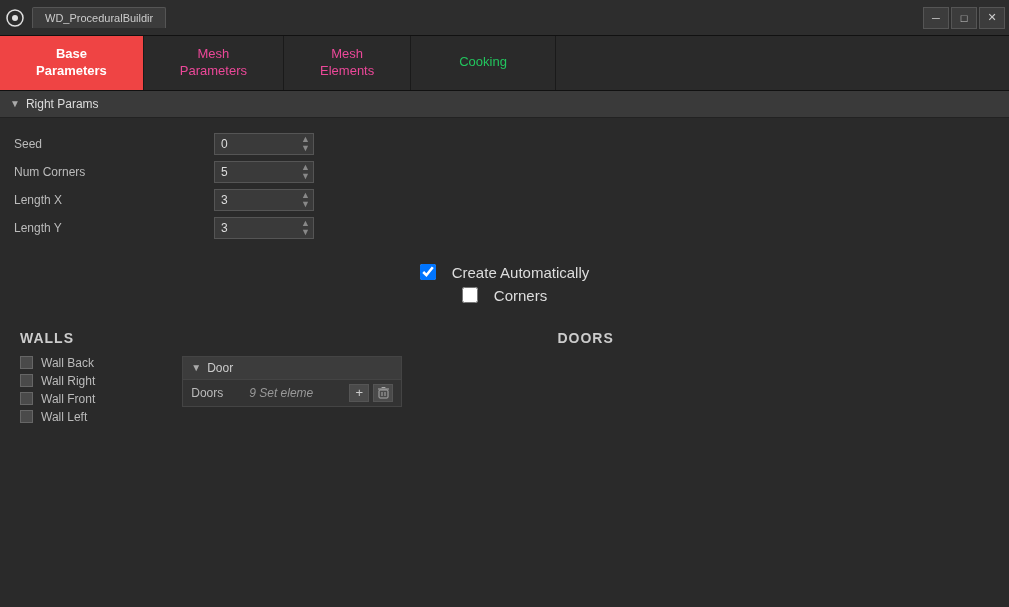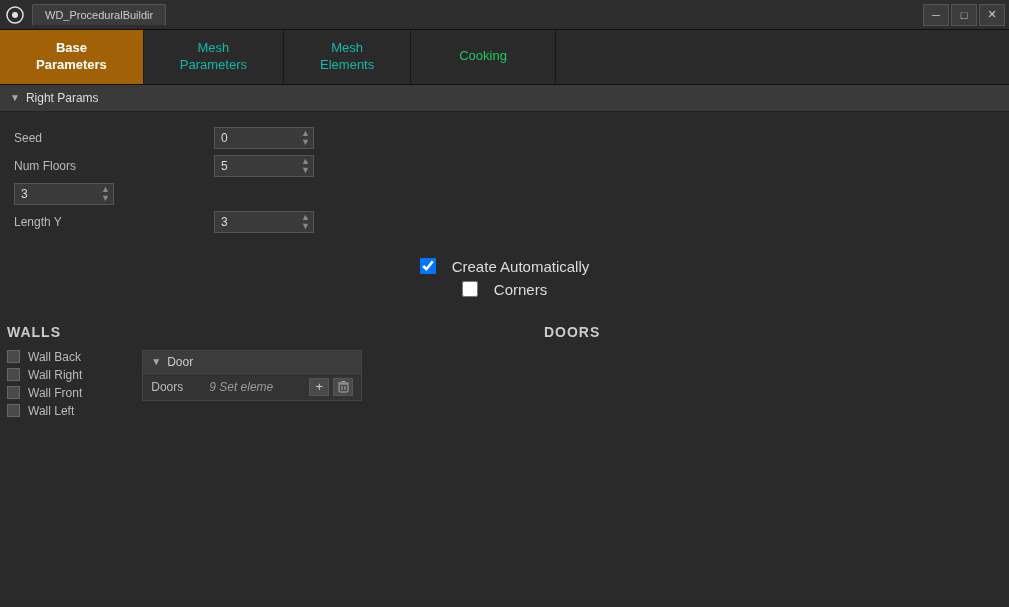--- a/index.html
+++ b/index.html
@@ -13,21 +13,21 @@
       overflow: hidden;
       display: flex;
       flex-direction: column;
     }
 
     
     .titlebar {
       display: flex;
       align-items: center;
       background: #2d2d2d;
-      height: 30px;
+      height: 36px;
       padding: 0 4px;
       border-bottom: 1px solid #111;
     }
     .titlebar-logo {
       width: 22px;
       height: 22px;
       margin-right: 6px;
       display: flex;
       align-items: center;
       justify-content: center;
@@ -63,30 +63,30 @@
     }
 
     
     .tabbar {
       display: flex;
       background: #2a2a2a;
       border-bottom: 1px solid #111;
     }
     .tab {
       padding: 10px 36px;
-      color: #14b8a6;
+      color: #ec4899;
       font-size: 13px;
       font-weight: 500;
       text-align: center;
       cursor: pointer;
       border-right: 1px solid #1a1a1a;
       line-height: 1.3;
     }
     .tab.active {
-      background: #a16207;
+      background: #ef4444;
       color: #fff;
       font-weight: bold;
     }
     .tab-cooking {
       padding: 10px 48px;
       color: #22c55e;
       cursor: pointer;
       display: flex;
       align-items: center;
       justify-content: center;
@@ -189,22 +189,22 @@
     }
     .checkbox-row input[type="checkbox"] {
       width: 16px;
       height: 16px;
       cursor: pointer;
     }
 
     
     .walls-doors-section {
       display: flex;
-      padding: 16px 7px;
-      gap: 60px;
+      padding: 16px 20px;
+      gap: 87px;
     }
 
     .walls-group {
       display: flex;
       flex-direction: column;
     }
     .walls-title {
       font-size: 14px;
       font-weight: bold;
       color: #ccc;
@@ -343,31 +343,32 @@
         <div class="form-input">
           <input type="text" value="0" style="">
           <div class="spin-btn">
             <span class="spin-arrow">▲</span>
             <span class="spin-arrow">▼</span>
           </div>
         </div>
       </div>
 
       <div class="form-row">
-        <span class="form-label">Num Floors</span>
+        <span class="form-label">Num Corners</span>
         <div class="form-input">
           <input type="text" value="5" style="">
           <div class="spin-btn">
             <span class="spin-arrow">▲</span>
             <span class="spin-arrow">▼</span>
           </div>
         </div>
       </div>
 
       <div class="form-row">
+        <span class="form-label">Length X</span>
         <div class="form-input">
           <input type="text" value="3" style="">
           <div class="spin-btn">
             <span class="spin-arrow">▲</span>
             <span class="spin-arrow">▼</span>
           </div>
         </div>
       </div>
 
       <div class="form-row">

